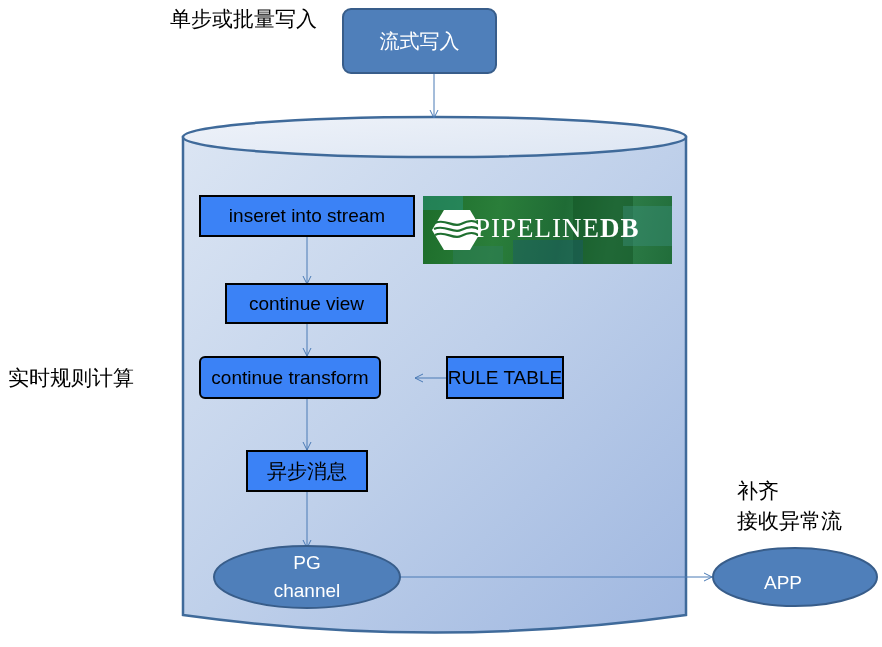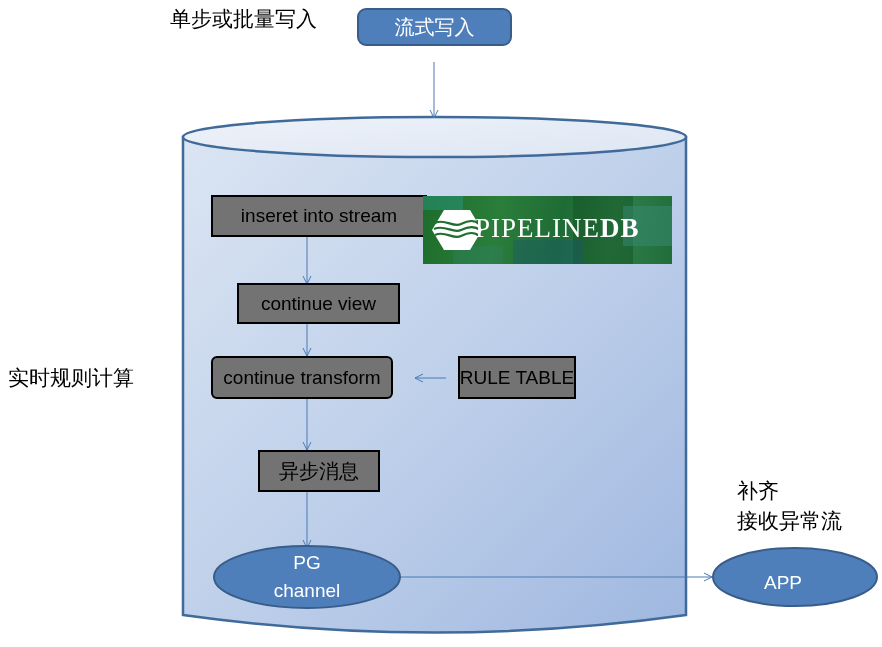--- a/index.html
+++ b/index.html
@@ -1,23 +1,23 @@
 <!DOCTYPE html>
 <html><head>
 <meta charset="utf-8">
 <style>
   html, body { margin:0; padding:0; background:#ffffff; }
   body { width:882px; height:647px; position:relative; overflow:hidden;
          font-family:"DejaVu Sans", sans-serif; }
   svg#diagram { position:absolute; left:0; top:0; }
   .label { position:absolute; color:#000; font-size:21px; line-height:30px; white-space:nowrap;
            font-family:"DejaVu Sans", sans-serif; }
-  .box { position:absolute; background:#737373; border:2.5px solid #000; box-sizing:border-box;
+  .box { position:absolute; background:#3b82f6; border:2.5px solid #000; box-sizing:border-box;
          display:flex; align-items:center; justify-content:center; font-size:19px; color:#000;
-         font-family:"Liberation Sans", sans-serif; white-space:nowrap;margin-left:12px; }
+         font-family:"Liberation Sans", sans-serif; white-space:nowrap; }
   .rbox { position:absolute; background:#4f7fba; border:2px solid #385d8a; border-radius:9px;
           box-sizing:border-box; color:#fff; display:flex; align-items:center; justify-content:center;
           font-size:20px; font-family:"DejaVu Sans", sans-serif; }
   .ell-text { position:absolute; color:#fff; text-align:center; font-size:19px; line-height:28px;
               font-family:"Liberation Sans", sans-serif; }
   .logo { position:absolute; left:423px; top:196px; width:249px; height:68px; overflow:hidden;
           background:linear-gradient(100deg,#1d6d2a 0%,#2a7e3a 30%,#1f6b35 55%,#2f7f4a 75%,#216d3a 100%); }
   .logo .tile { position:absolute; opacity:0.45; }
   .logo-text { position:absolute; left:52px; top:17px; color:#fff; font-size:27px; letter-spacing:1px;
                font-family:Liberation Serif, serif; font-weight:300; }
@@ -61,21 +61,21 @@
 
 <div class="label" style="left:170px; top:4px;">
   <div>单步或批量写入</div>
 </div>
 <div class="label" style="left:8px; top:363px;">实时规则计算</div>
 <div class="label" style="left:737px; top:476px;">
   <div>补齐</div>
   <div>接收异常流</div>
 </div>
 
-<div class="rbox" style="left:357px; top:8px; width:155px; height:38px;">流式写入</div>
+<div class="rbox" style="left:342px; top:8px; width:155px; height:66px;">流式写入</div>
 
 <div class="box" style="left:199px; top:195px; width:216px; height:42px;">inseret into stream</div>
 <div class="box" style="left:225px; top:283px; width:163px; height:41px;">continue view</div>
 <div class="box" style="left:199px; top:356px; width:182px; height:43px;border-radius:6px;">continue transform</div>
 <div class="box" style="left:446px; top:356px; width:118px; height:43px;">RULE TABLE</div>
 <div class="box" style="left:246px; top:450px; width:122px; height:42px; font-family:'DejaVu Sans', sans-serif; font-size:20px;">异步消息</div>
 
 <div class="ell-text" style="left:214px; top:549px; width:186px;">
   <div>PG</div>
   <div>channel</div>

